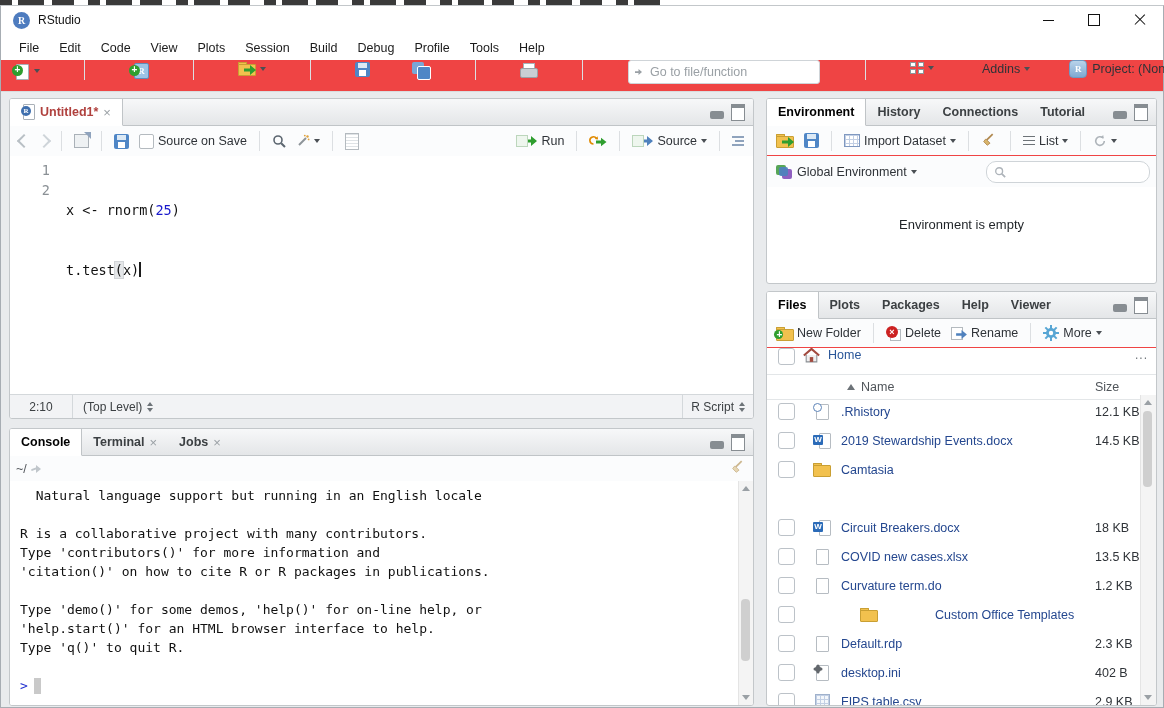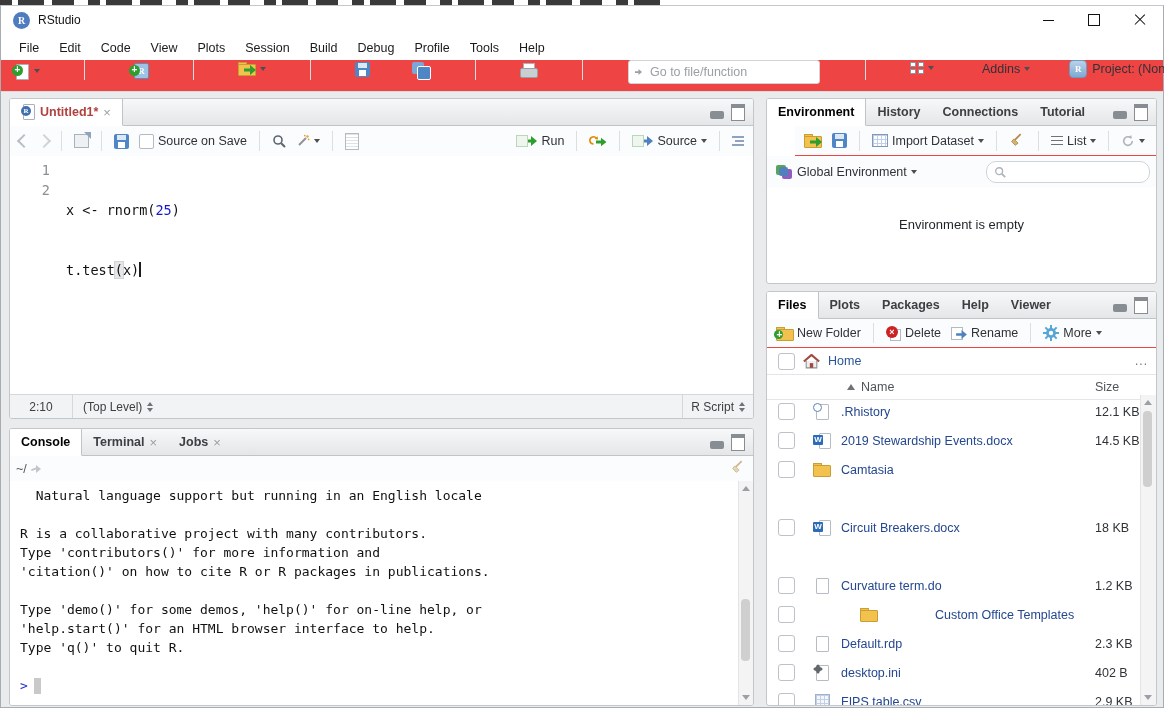--- a/index.html
+++ b/index.html
@@ -124,21 +124,21 @@
   .prompt-char{color:#2433d0;}
   .console-cursor{display:inline-block;width:7px;height:16px;background:#c9c9c9;margin-left:6px;}
   .vscroll{position:absolute;top:52px;right:0;bottom:0;width:14px;background:#f4f4f4;border-left:1px solid #e4e4e4;}
   .sb-up,.sb-down{position:absolute;left:3px;width:0;height:0;border-left:4px solid transparent;border-right:4px solid transparent;}
   .sb-up{top:5px;border-bottom:5px solid #9aa0a5;}
   .sb-down{bottom:5px;border-top:5px solid #9aa0a5;}
   .sb-thumb{position:absolute;left:2px;width:9px;background:#cfcfcf;border-radius:4px;}
 
   
   .env-pane{left:765px;top:6px;width:391px;height:186px;}
-  .env-tools1{height:29px;margin-left:28px;}
+  .env-tools1{height:29px;}
   .env-tools2{height:31px;border-bottom:none;}
   .t-importgrid{width:14px;height:11px;border:1px solid #7f98c0;position:relative;display:inline-block;
       background-image:linear-gradient(#c2cfe4 1px,transparent 1px),linear-gradient(90deg,#c2cfe4 1px,transparent 1px);background-size:4px 4px;background-color:#fff;}
   .t-list i{display:block;width:12px;height:1.6px;background:#6d7378;margin:2.4px 0;}
   .t-genv{position:relative;width:17px;height:16px;display:inline-block;}
   .t-genv .sq1{position:absolute;left:0;top:1px;width:10px;height:10px;background:#57a657;border-radius:2px;}
   .t-genv .sq2{position:absolute;left:6px;top:5px;width:10px;height:10px;background:#8f5fc0;border-radius:2px;}
   .t-genv .sq3{position:absolute;left:3px;top:3px;width:9px;height:9px;background:#4f81bd;border-radius:2px;opacity:.95;}
   .env-search{margin-left:auto;display:flex;align-items:center;gap:5px;width:148px;height:20px;border:1px solid #cfd4d8;border-radius:10px;background:#fff;padding:0 7px;}
   .env-search input{border:none;outline:none;flex:1;min-width:10px;font:12px "Liberation Sans",sans-serif;background:transparent;}
@@ -146,21 +146,21 @@
 
   
   .files-pane{left:765px;top:199px;width:391px;height:415px;}
   .files-tools{height:28px;}
   .del-icon{position:relative;width:15px;height:15px;display:inline-block;}
   .del-icon::before{content:"";position:absolute;right:0;bottom:0;width:9px;height:10px;background:#fff;border:1px solid #b4babf;}
   .del-icon::after{content:"×";position:absolute;left:0;top:0;width:12px;height:12px;border-radius:50%;background:#cc2222;color:#fff;font:bold 9px/12px "Liberation Sans",sans-serif;text-align:center;}
   .ren-icon{position:relative;width:16px;height:13px;display:inline-block;}
   .ren-icon::before{content:"";position:absolute;left:0;top:0;width:10px;height:11px;background:#fff;border:1px solid #b4babf;}
   .gear{display:inline-block;}
-  .crumb{height:26px;display:flex;align-items:center;gap:8px;padding:0 8px;border-bottom:1px solid #e3e6e8;background:#fff;}
+  .crumb{height:26px;display:flex;align-items:flex-start;gap:8px;padding:0 8px;border-bottom:1px solid #e3e6e8;background:#fff;}
   .crumb-home{color:#2a5699;font-size:12.5px;}
   .crumb-ellipsis{margin-left:auto;color:#6d7378;font-size:12px;letter-spacing:1px;}
   .fhead{height:24px;display:flex;align-items:center;border-bottom:1px solid #e3e6e8;color:#50555a;font-size:12.5px;background:#fff;}
   .sort-arrow{width:0;height:0;border-left:4px solid transparent;border-right:4px solid transparent;border-bottom:6px solid #6d7378;display:inline-block;margin-right:6px;}
   .fh-name{padding-left:80px;display:flex;align-items:center;}
   .fh-size{position:absolute;left:328px;}
   .files-list{position:absolute;top:105px;left:0;right:16px;bottom:0;overflow:hidden;}
   .frow{position:absolute;left:0;right:0;height:29px;display:flex;align-items:center;}
   .cb{width:15px;height:15px;border:1px solid #bcc2c8;border-radius:3px;background:#fff;margin-left:11px;flex:none;}
   .fic{position:relative;display:inline-block;width:18px;height:18px;margin-left:18px;flex:none;}
@@ -616,20 +616,26 @@
             <span class="fic ic-folder"></span>
             <span class="fname">Camtasia</span>
             <span class="fsize"></span>
           </div>
           <div class="frow" style="top:116px;">
             <span class="cb"></span>
             <span class="fic ic-word"></span>
             <span class="fname">Circuit Breakers.docx</span>
             <span class="fsize">18 KB</span>
           </div>
+          <div class="frow" style="top:145px;">
+            <span class="cb"></span>
+            <span class="fic ic-page"></span>
+            <span class="fname">COVID new cases.xlsx</span>
+            <span class="fsize">13.5 KB</span>
+          </div>
           <div class="frow" style="top:174px;">
             <span class="cb"></span>
             <span class="fic ic-page"></span>
             <span class="fname">Curvature term.do</span>
             <span class="fsize">1.2 KB</span>
           </div>
           <div class="frow" style="top:203px;gap:47px;">
             <span class="cb"></span>
             <span class="fic ic-folder"></span>
             <span class="fname">Custom Office Templates</span>

